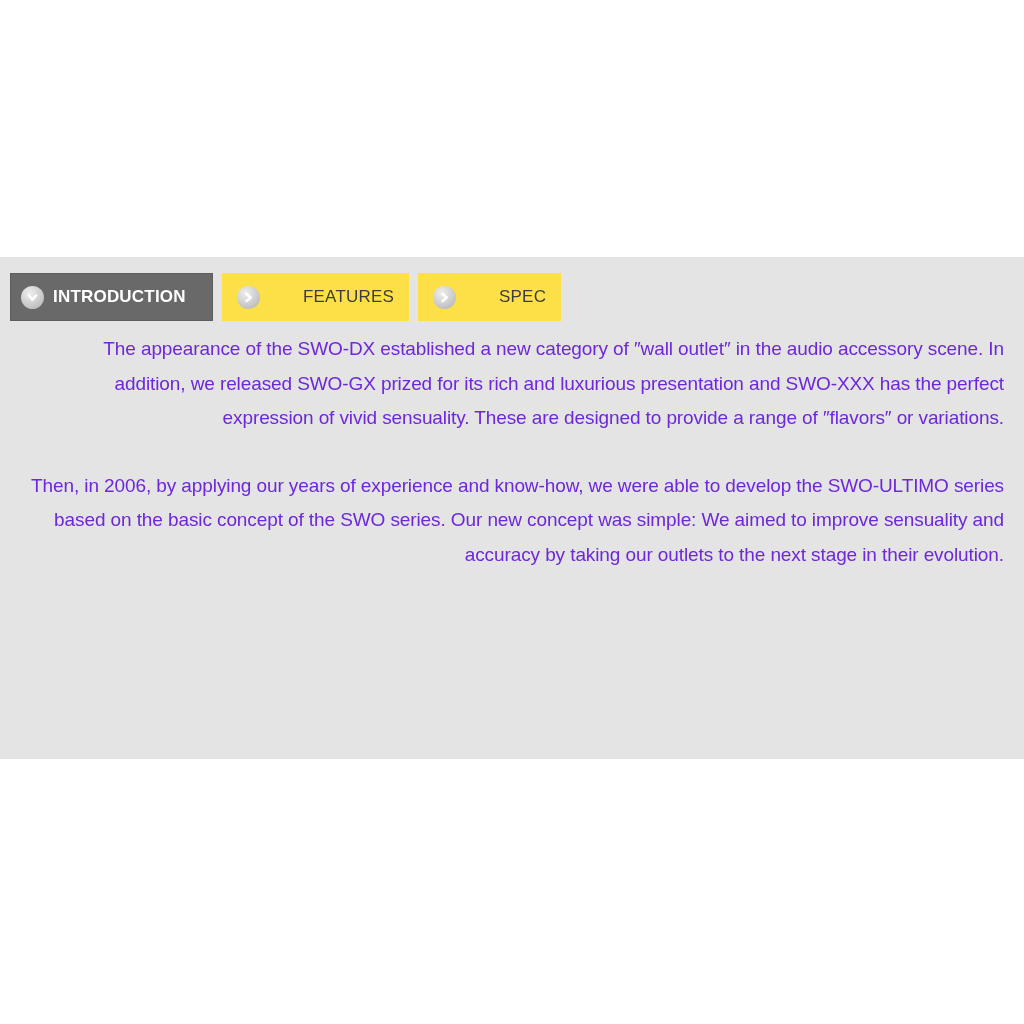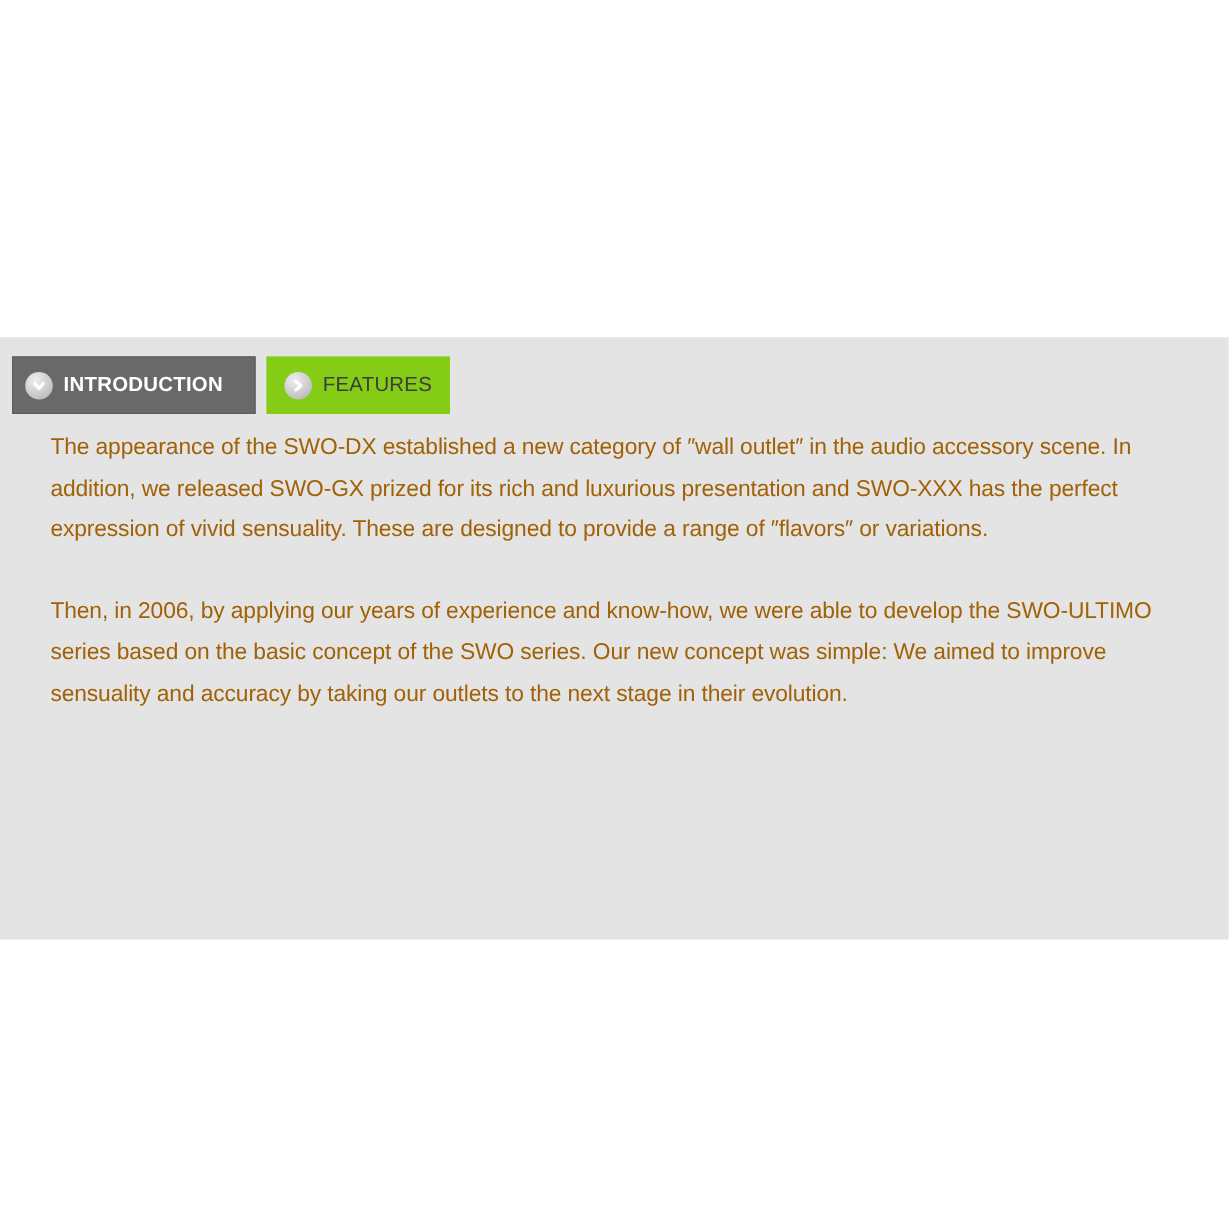--- a/index.html
+++ b/index.html
@@ -5,21 +5,21 @@
   * { margin: 0; padding: 0; box-sizing: border-box; }
   html, body {
     width: 1024px; height: 1024px;
     background: #ffffff;
     font-family: "Liberation Sans", sans-serif;
     position: relative;
     overflow: hidden;
   }
   .panel {
     position: absolute;
-    top: 281px; left: 0;
+    top: 257px; left: 0;
     width: 1024px; height: 502px;
     background: #e4e4e4;
   }
   .tab-bar {
     display: flex;
     align-items: flex-start;
     gap: 9px;
     margin: 16px 0 0 10px;
     height: 48px;
   }
@@ -36,44 +36,46 @@
     padding: 0 10px;
     background: #696969;
     border: 1px solid #5d5d5d;
   }
   .tab-active .tab-label {
     color: #ffffff;
     font-weight: bold;
   }
   .tab-inactive {
     padding: 0 15px;
-    background: #84cc16;
+    background: #fde047;
+    gap: 34px;
   }
   .tab-inactive .tab-label {
     color: #3d3d3d;
     font-weight: 400;
   }
   .circle-icon {
     width: 23px; height: 23px;
     border-radius: 50%;
     margin-right: 9px;
     flex: 0 0 auto;
     display: flex;
     align-items: center;
     justify-content: center;
     background: radial-gradient(circle at 38% 30%, #efefef 0%, #d2d2d2 45%, #aeaeae 100%);
   }
   .circle-icon svg { display: block; }
   .chevron-down svg { transform: rotate(90deg); }
   .body-text {
-    margin: 11px 20px 0 42px;
+    margin: 11px 20px 0 31px;
     font-size: 19px;
     line-height: 34.5px;
-    color: #a16207;
+    color: #6d28d9;
     letter-spacing: -0.1px;
+    text-align: right;
   }
   .body-text p { margin-bottom: 33px; }
   .body-text p:last-child { margin-bottom: 0; }
 </style>
 </head>
 <body>
 
 <div class="panel">
 
   <nav class="tab-bar">
@@ -89,20 +91,28 @@
 
     <div class="tab tab-inactive">
       <span class="circle-icon chevron-right">
         <svg width="11" height="11" viewBox="0 0 10 10">
           <path d="M3.2 1.8 L7 5 L3.2 8.2" stroke="#ffffff" stroke-width="2.4" fill="none" stroke-linecap="round" stroke-linejoin="round"></path>
         </svg>
       </span>
       <span class="tab-label">FEATURES</span>
     </div>
 
+    <div class="tab tab-inactive">
+      <span class="circle-icon chevron-right">
+        <svg width="11" height="11" viewBox="0 0 10 10">
+          <path d="M3.2 1.8 L7 5 L3.2 8.2" stroke="#ffffff" stroke-width="2.4" fill="none" stroke-linecap="round" stroke-linejoin="round"></path>
+        </svg>
+      </span>
+      <span class="tab-label">SPEC</span>
+    </div>
 
   </nav>
 
   <div class="body-text">
     <p>The appearance of the SWO-DX established a new category of ″wall outlet″ in the audio accessory scene. In addition, we released SWO-GX prized for its rich and luxurious presentation and SWO-XXX has the perfect expression of vivid sensuality. These are designed to provide a range of ″flavors″ or variations.</p>
     <p>Then, in 2006, by applying our years of experience and know-how, we were able to develop the SWO-ULTIMO series based on the basic concept of the SWO series. Our new concept was simple: We aimed to improve sensuality and accuracy by taking our outlets to the next stage in their evolution.</p>
   </div>
 
 </div>
 

